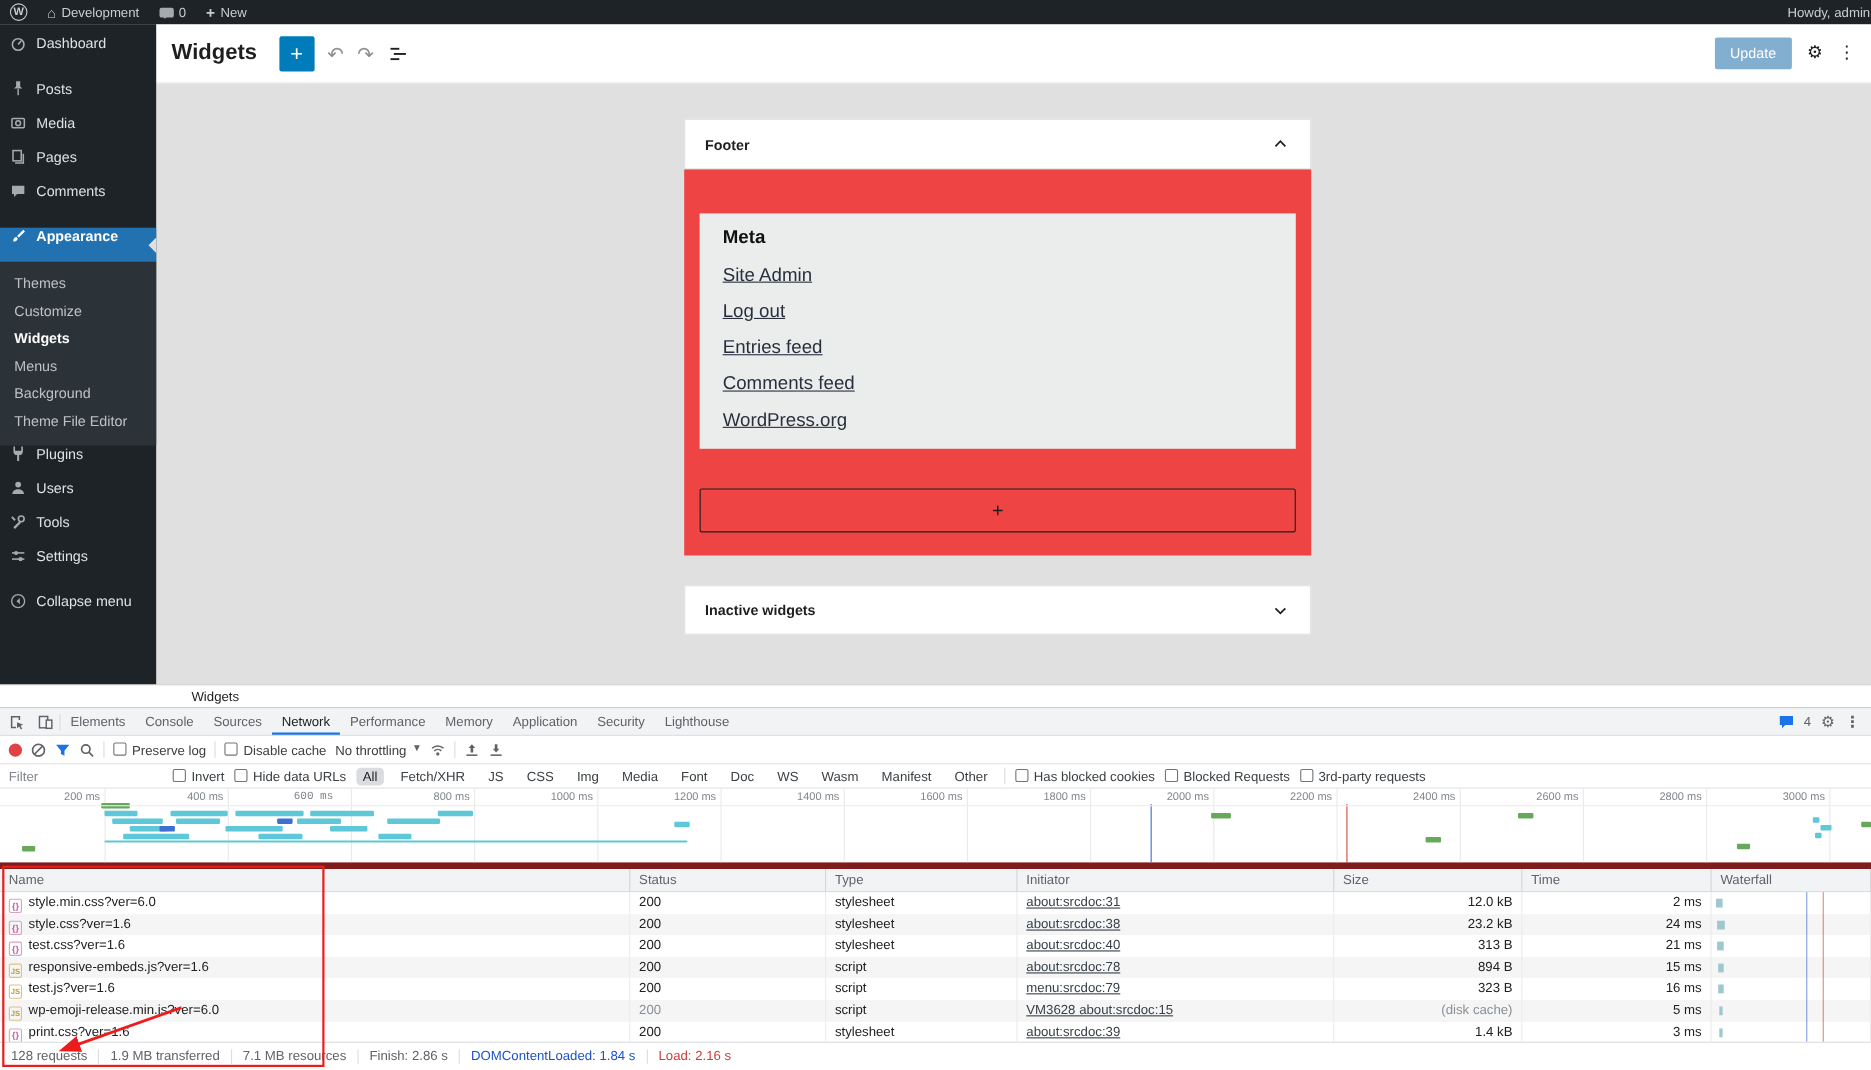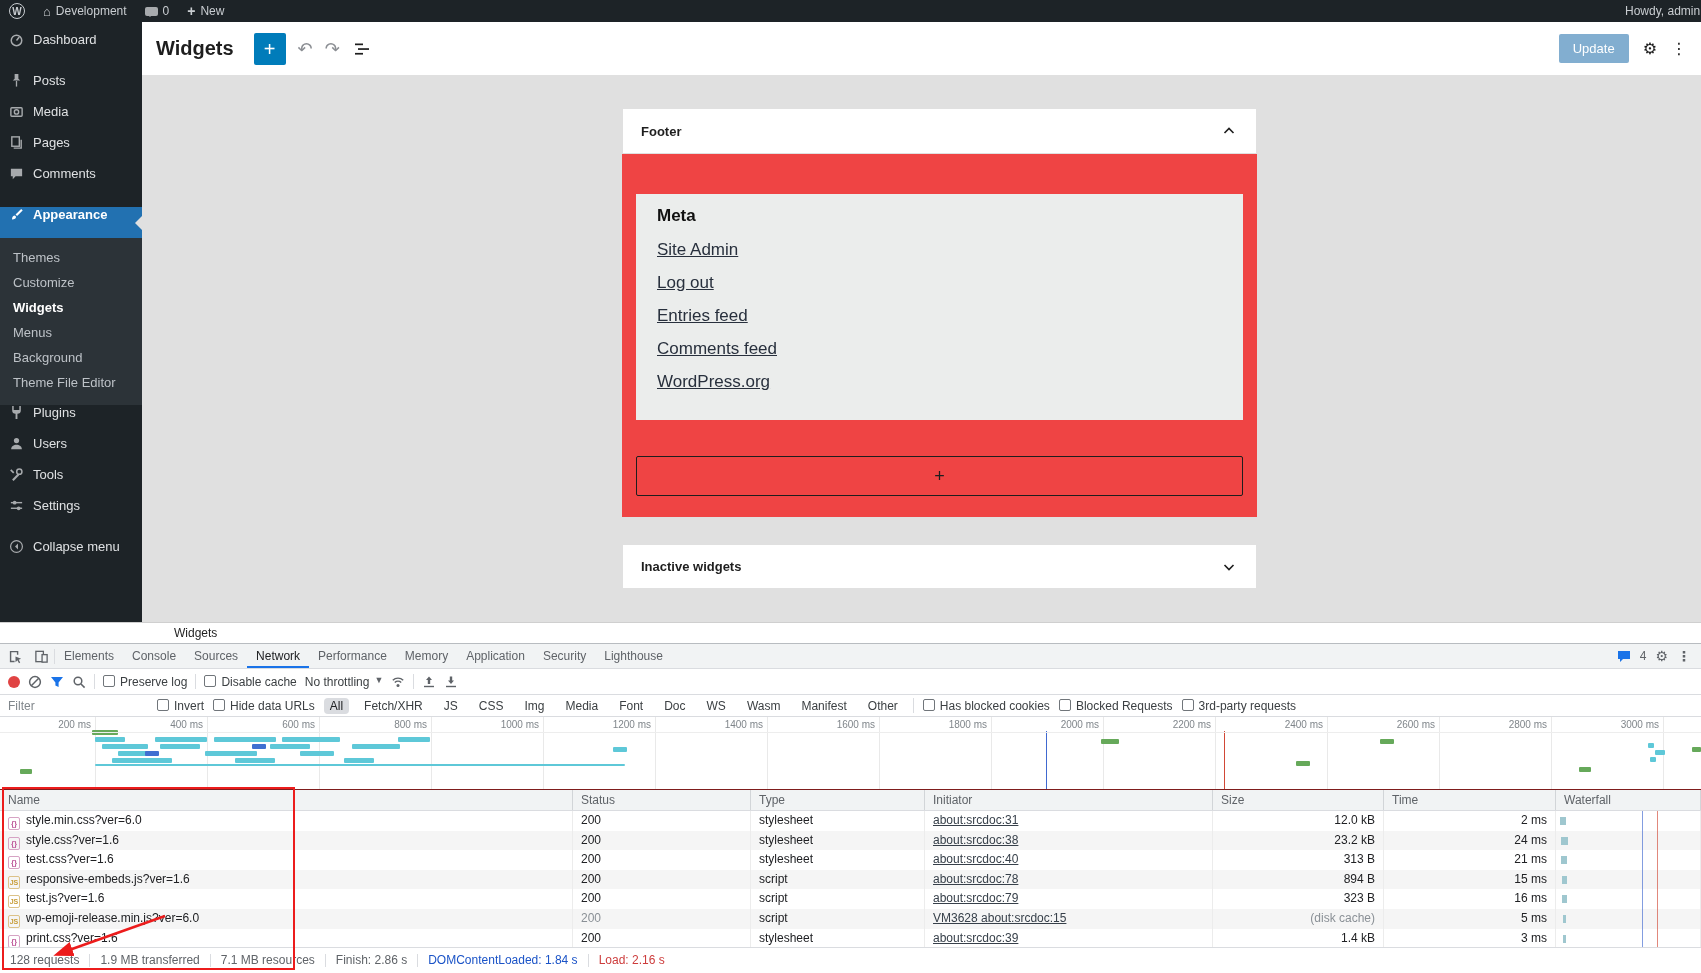--- a/index.html
+++ b/index.html
@@ -34,28 +34,28 @@
 .plus-btn{width:32px;height:32px;background:#007cba;color:#fff;border:none;border-radius:2px;font-size:20px;line-height:30px;text-align:center;cursor:pointer}
 .tool-glyph{font-size:18px;color:#8c8f94;cursor:pointer;line-height:1}
 .lv-icon{cursor:pointer;display:flex;align-items:center}
 .ed-right{margin-left:auto;display:flex;align-items:center;gap:14px}
 .update-btn{background:#82aed0;color:#fff;border:none;border-radius:2px;font-size:13px;padding:7px 14px;cursor:default}
 .gear-glyph{font-size:16px;color:#1e1e1e;cursor:pointer;line-height:1}
 .kebab-glyph{font-size:16px;color:#1e1e1e;cursor:pointer;line-height:1;letter-spacing:0}
 
 
 .canvas{position:absolute;left:142px;top:76px;right:0;height:546px;background:#e0e0e0;overflow:hidden;z-index:3}
-.editor-col{margin:32px 0 0 480px;width:635px}
+.editor-col{margin:32px 0 0 480px;width:570px}
 .panel-h{height:46px;background:#fff;border:1px solid #e0e0e0;display:flex;align-items:center;justify-content:space-between;padding:0 18px;font-size:13px;font-weight:700;color:#1e1e1e;cursor:pointer}
 .panel-h.inactive{margin-top:27px;height:45px}
 .mint{background:#ef4444;padding:40px 14px 21px}
 .meta-box{background:#ebedec;padding:12px 21px 16px}
 .mw-title{font-size:17px;font-weight:700;color:#111;margin:0 0 14px}
 .mw-link{display:block;font-size:17px;color:#28303d;text-decoration:underline;margin:0 0 13px;line-height:20px;cursor:pointer;width:max-content}
-.mw-link:last-child{margin-bottom:12px}
+.mw-link:last-child{margin-bottom:0}
 .appender{margin-top:36px;height:40px;border:1px solid #1e1e1e;border-radius:2px;display:flex;align-items:center;justify-content:center;font-size:18px;color:#1e1e1e;cursor:pointer}
 
 
 .crumb-bar{position:absolute;left:0;top:622px;right:0;height:21px;background:#fff;border-top:1px solid #cfcfcf;display:flex;align-items:center;padding-left:174px;font-size:12px;color:#1e1e1e;z-index:4}
 
 
 .devtools{position:absolute;left:0;top:643px;right:0;bottom:0;background:#fff;border-top:1px solid #b8bcc0;font-size:12px;color:#202124;z-index:5}
 .dt-tabs{height:25px;display:flex;align-items:center;background:#f1f3f4;border-bottom:1px solid #dadce0;padding:0 2px}
 .dt-icbtn{width:26px;height:100%;display:flex;align-items:center;justify-content:center;cursor:pointer}
 .dt-tab{padding:0 9px;height:100%;display:flex;align-items:center;color:#5f6368;cursor:pointer;white-space:nowrap}
@@ -69,21 +69,21 @@
 .vsep{width:1px;height:15px;background:#dadce0}
 .cb{width:12px;height:12px;border:1px solid #70757a;border-radius:2px;background:#fff;display:inline-block;flex:none;cursor:pointer}
 .tb-lbl{color:#3c4043;white-space:nowrap;cursor:default}
 .tb-group{display:flex;align-items:flex-start;gap:5px}
 .caret{font-size:9px;color:#5f6368}
 .dt-filterbar{height:22px;display:flex;align-items:center;gap:9px;padding:0 8px;border-bottom:1px solid #dadce0;background:#fff}
 .filter-input{border:none;outline:none;width:140px;font-size:12px;color:#202124;font-family:inherit}
 .filter-input::placeholder{color:#80868b}
 .pill{padding:1px 6px;border-radius:4px;color:#3c4043;cursor:pointer;white-space:nowrap}
 .pill.selected{background:#dadce0;color:#202124}
-.dt-overview{position:relative;height:73px;border-bottom:1px solid #7f1d1d;background:#fff;overflow:hidden}
+.dt-overview{position:relative;height:73px;border-bottom:6px solid #7f1d1d;background:#fff;overflow:hidden}
 .dt-overview::after{content:"";position:absolute;left:0;right:0;top:15px;height:1px;background:#ededed}
 .ov-lbl{position:absolute;top:2px;width:58px;text-align:right;font-size:10px;color:#80868b}
 .ov-grid{position:absolute;top:0;bottom:0;width:1px;background:#e9e9e9}
 .ov-bar{position:absolute;border-radius:1px}
 .ov-bar.teal{background:#5ec8d8}
 .ov-bar.green{background:#66a95a}
 .ov-bar.blue{background:#3f6fd1}
 .ov-dcl{position:absolute;top:14px;bottom:0;width:1px;background:#4069d0}
 .ov-load{position:absolute;top:14px;bottom:0;width:1px;background:#d14836}
 .net-table{--cols:573px 178px 174px 288px 171px 172px 145px}
@@ -396,21 +396,21 @@
         <span class="cb"></span>
         <span class="tb-lbl">3rd-party requests</span>
       </span>
     </div>
 
     <div class="dt-overview">
         <div class="ov-lbl" style="left: 33px;">200 ms</div>
         <div class="ov-grid" style="left: 95px;"></div>
         <div class="ov-lbl" style="left: 145px;">400 ms</div>
         <div class="ov-grid" style="left: 207px;"></div>
-        <div class="ov-lbl" style="left: 257px;">600 ms</div>
+        <div class="ov-lbl" style="left: 245px; font-family: Liberation Mono, monospace;">600 ms</div>
         <div class="ov-grid" style="left: 319px;"></div>
         <div class="ov-lbl" style="left: 369px;">800 ms</div>
         <div class="ov-grid" style="left: 431px;"></div>
         <div class="ov-lbl" style="left: 481px;">1000 ms</div>
         <div class="ov-grid" style="left: 543px;"></div>
         <div class="ov-lbl" style="left: 593px;">1200 ms</div>
         <div class="ov-grid" style="left: 655px;"></div>
         <div class="ov-lbl" style="left: 705px;">1400 ms</div>
         <div class="ov-grid" style="left: 767px;"></div>
         <div class="ov-lbl" style="left: 817px;">1600 ms</div>
@@ -514,21 +514,21 @@
           <div class="cell-r c-size">894 B</div>
           <div class="cell-r">15 ms</div>
           <div class="c-wf">
               <div class="wf-tick" style="left: 6px; width: 5px;"></div>
             </div>
         </div>
         <div class="nrow">
           <div class="c-name"><span class="ficon js"></span><span>test.js?ver=1.6</span></div>
           <div class="c-status">200</div>
           <div>script</div>
-          <div><span class="init-link">about:srcdoc:79</span></div>
+          <div><span class="init-link">menu:srcdoc:79</span></div>
           <div class="cell-r c-size">323 B</div>
           <div class="cell-r">16 ms</div>
           <div class="c-wf">
               <div class="wf-tick" style="left: 6px; width: 5px;"></div>
             </div>
         </div>
         <div class="nrow cached">
           <div class="c-name"><span class="ficon js"></span><span>wp-emoji-release.min.js?ver=6.0</span></div>
           <div class="c-status">200</div>
           <div>script</div>

